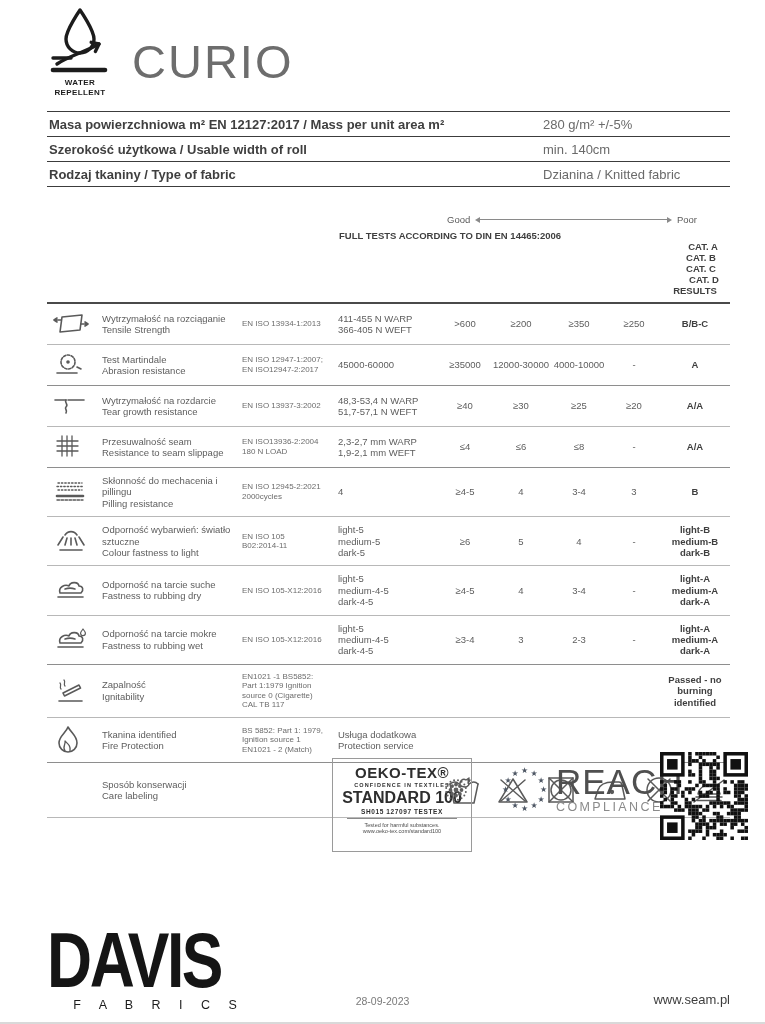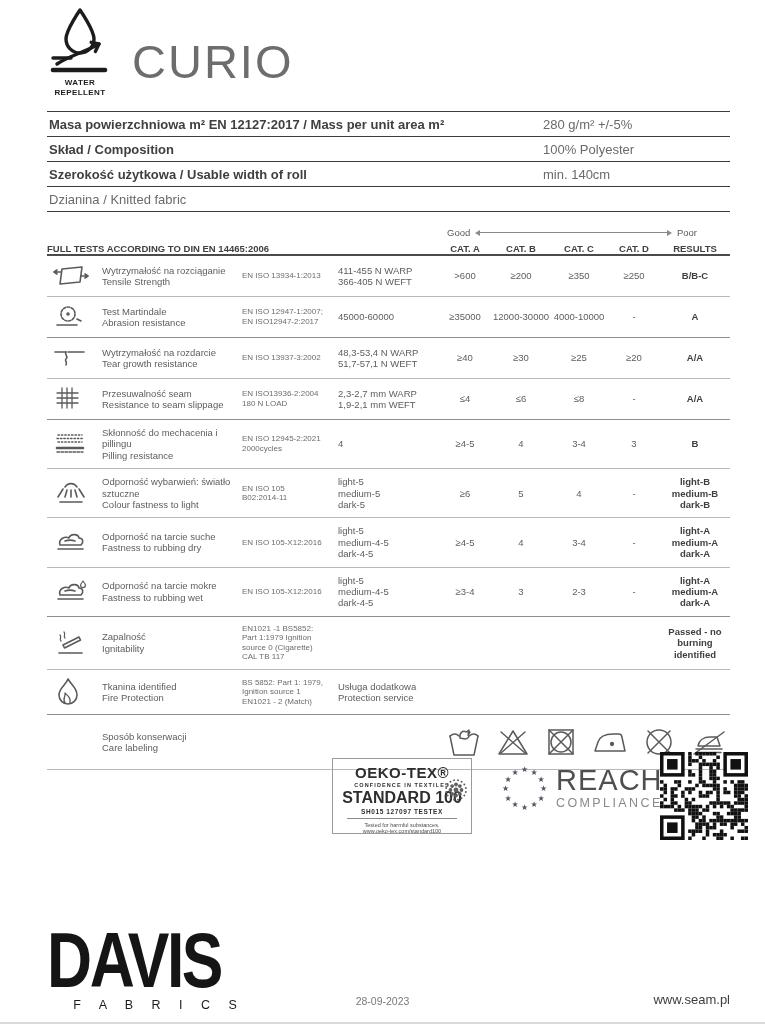--- a/index.html
+++ b/index.html
@@ -15,61 +15,61 @@
   .title{font-size:47px;color:#6d6d6d;letter-spacing:2px;margin:0 0 10px 16px;font-weight:400;}
 
   
   .info{position:absolute;left:47px;top:111px;width:683px;}
   .info-row{display:flex;border-top:1.5px solid #3c3c3c;padding:5px 2px 4px 2px;font-size:13px;}
   .info-row:last-child{border-bottom:1.5px solid #3c3c3c;}
   .info-label{font-weight:bold;color:#3f3f3f;flex:1;}
   .info-val{width:185px;color:#6a6a6a;}
 
   
-  .tests{position:absolute;left:47px;top:227px;width:683px;}
+  .tests{position:absolute;left:47px;top:214px;width:683px;}
   .scale-row{height:16px;position:relative;}
   .scale{position:absolute;left:400px;width:250px;display:flex;align-items:center;gap:7px;
          font-size:9.5px;color:#5a5a5a;}
   .scale-line{flex:1;height:1px;background:#8a8a8a;position:relative;}
   .scale-line::before,.scale-line::after{content:"";position:absolute;top:-2.5px;border:3px solid transparent;}
   .scale-line::before{left:-2px;border-right:5px solid #8a8a8a;border-left:none;}
   .scale-line::after{right:-2px;border-left:5px solid #8a8a8a;border-right:none;}
   .thead{display:flex;align-items:flex-end;font-weight:bold;color:#3f3f3f;font-size:9.5px;
-         border-bottom:2px solid #4a4a4a;}
+         padding-bottom:6px;border-bottom:2px solid #4a4a4a;flex-direction:column;}
   .th-title{width:391px;}
   .th-c{text-align:center;}
   .w-a{width:54px;}.w-b{width:58px;}.w-c{width:58px;}.w-d{width:52px;}.w-r{width:70px;}
   .trow{display:flex;align-items:center;border-bottom:1px solid #b8b8b8;padding:7px 0;
         font-size:9.5px;line-height:1.2;}
   .trow.strong{border-bottom:1.6px solid #8e8e8e;align-items:center;}
   .c-ico{width:55px;display:flex;justify-content:flex-start;padding-left:6px;box-sizing:border-box;}
   .c-name{width:140px;color:#5d5d5d;}
   .c-norm{width:96px;font-size:8px;color:#6c6c6c;white-space:pre-line;box-sizing:border-box;padding-right:6px;}
   .c-val{width:100px;white-space:pre-line;color:#5d5d5d;}
   .c-cat{text-align:center;color:#5d5d5d;}
   .c-res{width:70px;text-align:center;font-weight:bold;color:#3f3f3f;white-space:pre-line;}
   .care-icons{margin-left:auto;display:flex;align-items:center;gap:15px;padding-right:2px;}
 
   
   .badges{position:absolute;left:0;top:752px;width:765px;height:100px;}
-  .oeko{position:absolute;left:332px;top:6px;width:140px;height:76px;border:1px solid #9a9a9a;
+  .oeko{position:absolute;left:332px;top:6px;width:140px;height:94px;border:1px solid #9a9a9a;
         text-align:center;color:#2e2e2e;padding-top:5px;box-sizing:border-box;}
   .oeko .b1{font-size:15px;font-weight:bold;letter-spacing:.5px;}
   .oeko .b2{font-size:5.5px;font-weight:bold;letter-spacing:1.1px;margin-top:1px;}
   .oeko .b3{font-size:16px;font-weight:bold;margin-top:1px;}
   .oeko .b4{font-size:6.5px;font-weight:bold;letter-spacing:.6px;margin-top:1px;padding-bottom:3px;
             border-bottom:.5px solid #8a8a8a;margin-left:14px;margin-right:14px;}
   .oeko .b5{font-size:5.5px;color:#4c4c4c;margin-top:3px;}
   .oeko .b6{font-size:5.5px;color:#4c4c4c;}
   .oeko-flower{position:absolute;right:2px;top:18px;}
   .reach{position:absolute;left:500px;top:12px;display:flex;align-items:center;}
   .reach-stars{position:relative;width:48px;height:48px;}
   .reach-stars span{position:absolute;font-size:8px;color:#4d5663;}
   .reach-text{margin-left:8px;}
-  .reach-title{font-size:29px;color:#4f4f4f;letter-spacing:1px;line-height:1;}
+  .reach-title{font-size:35px;color:#4f4f4f;letter-spacing:1px;line-height:1;}
   .reach-sub{font-size:12.5px;color:#8a8a8a;letter-spacing:2.4px;margin-top:1px;}
   .qr{position:absolute;left:660px;top:0px;width:88px;height:88px;}
 
   
   .footer{position:absolute;left:0;top:925px;width:765px;height:99px;}
   .brand{position:absolute;left:47px;top:2px;text-align:center;}
   .brand-main{font-size:78px;font-weight:bold;color:#151515;letter-spacing:-3px;line-height:.86;
               transform:scaleX(.8);transform-origin:left top;font-family:"Liberation Sans",sans-serif;}
   .brand-sub{font-size:12.5px;color:#1c1c1c;letter-spacing:7.5px;margin-top:4px;margin-left:6px;}
   .date{position:absolute;left:0;right:0;top:70px;text-align:center;font-size:10.5px;color:#7a7a7a;}
@@ -97,28 +97,25 @@
     </div>
     <div class="title">CURIO</div>
   </div>
 
   <div class="info">
     <div class="info-row">
       <div class="info-label">Masa powierzchniowa m² EN 12127:2017 / Mass per unit area m²</div>
       <div class="info-val">280 g/m² +/-5%</div>
     </div>
     <div class="info-row">
-      <div class="info-label">Skład / Composition</div>
-      <div class="info-val">100% Polyester</div>
-    </div>
-    <div class="info-row">
       <div class="info-label">Szerokość użytkowa / Usable width of roll</div>
       <div class="info-val">min. 140cm</div>
     </div>
     <div class="info-row">
+      <div class="info-label">Rodzaj tkaniny / Type of fabric</div>
       <div class="info-val">Dzianina / Knitted fabric</div>
     </div>
   </div>
 
   <div class="tests">
     <div class="scale-row">
       <div class="scale">
         <span>Good</span>
         <span class="scale-line"></span>
         <span>Poor</span>

